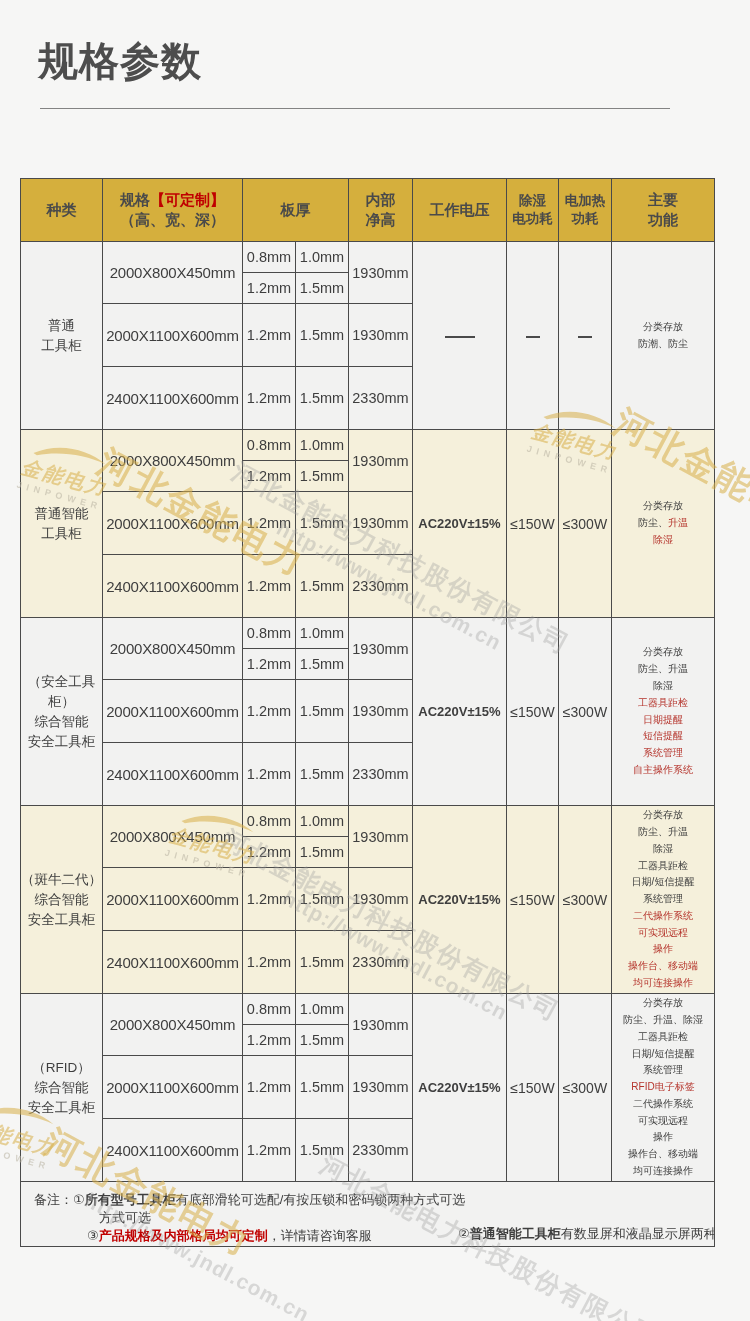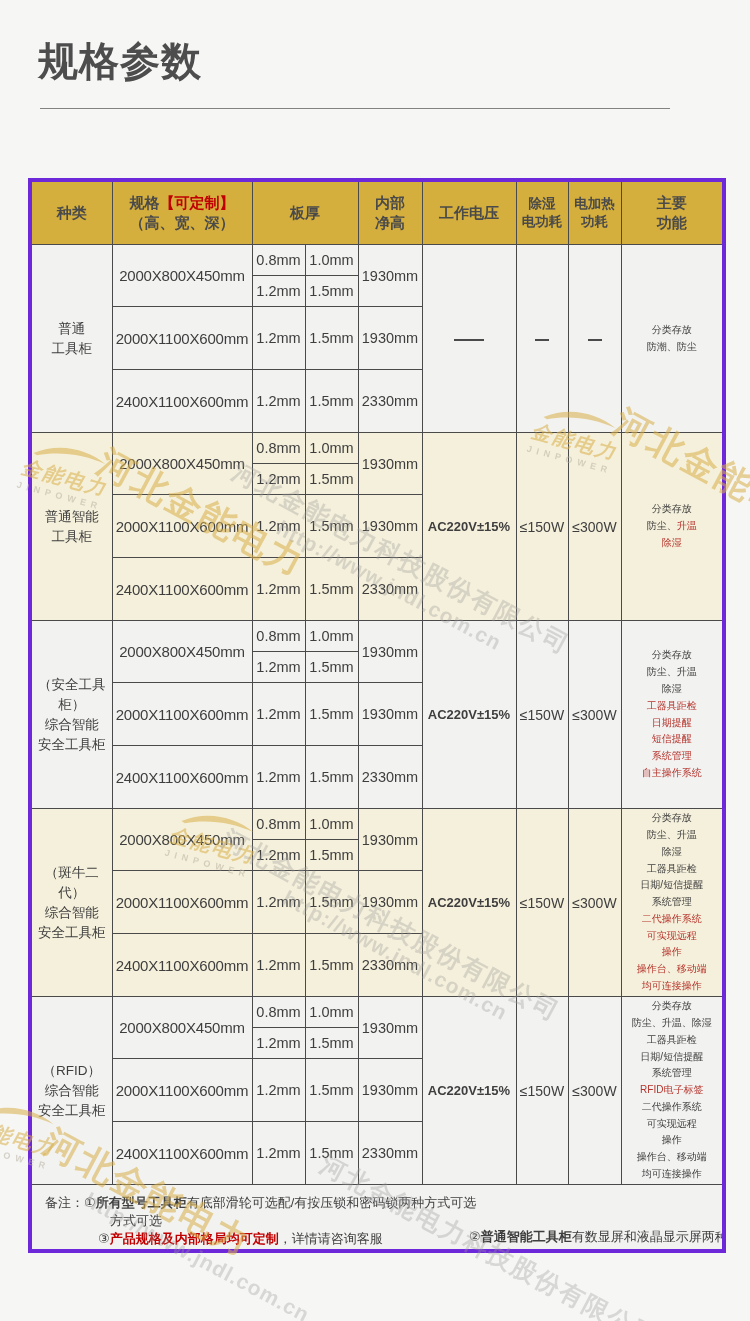--- a/index.html
+++ b/index.html
@@ -10,23 +10,23 @@
     color:var(--text,#3E3E3E);
   }
   .page-title{
     position:absolute;left:38px;top:34px;
     font-size:40px;font-weight:700;color:#4D4D4D;letter-spacing:1px;
   }
   .title-rule{
     position:absolute;left:40px;top:108px;width:630px;height:1px;background:#838383;
   }
   table.spec{
-    position:absolute;left:28px;top:178px;width:694px;
+    position:absolute;left:20px;top:178px;width:694px;
     border-collapse:collapse;table-layout:fixed;
-    border:4px solid #6d28d9;
+    border:1px solid #6d28d9;
   }
   .spec th,.spec td{
     border:1.5px solid var(--border,#4A4A4A);
     padding:0;text-align:center;vertical-align:middle;
     overflow:hidden;
   }
   thead th{
     background:var(--gold,#D5AF3D);
     height:62px;font-size:15px;font-weight:700;color:#4A4A4A;line-height:1.32;
   }

